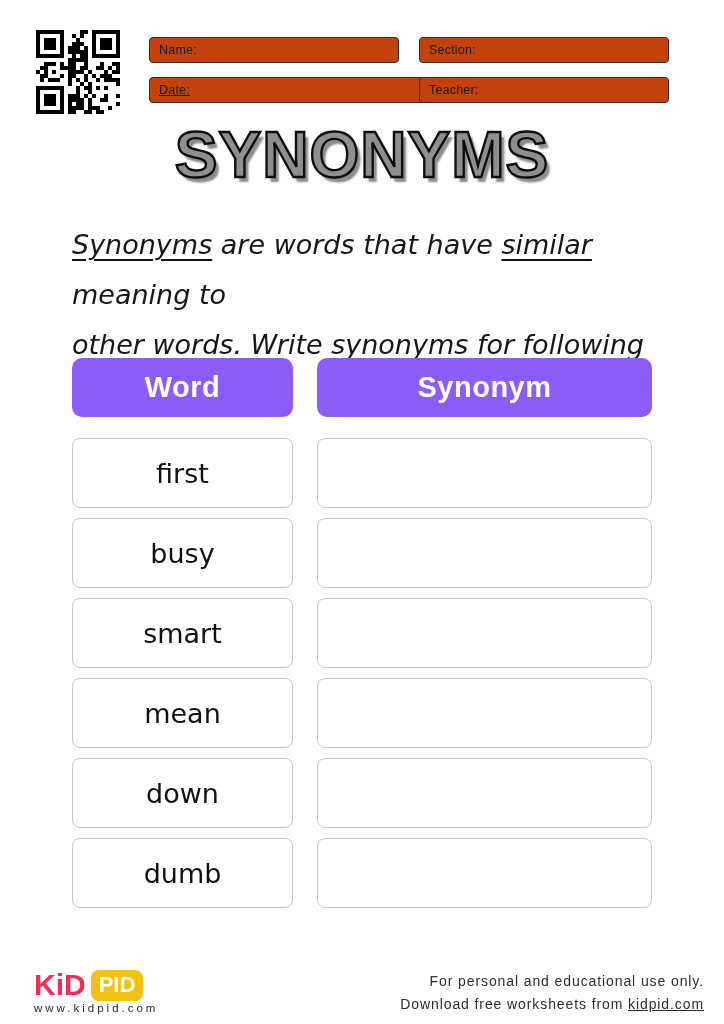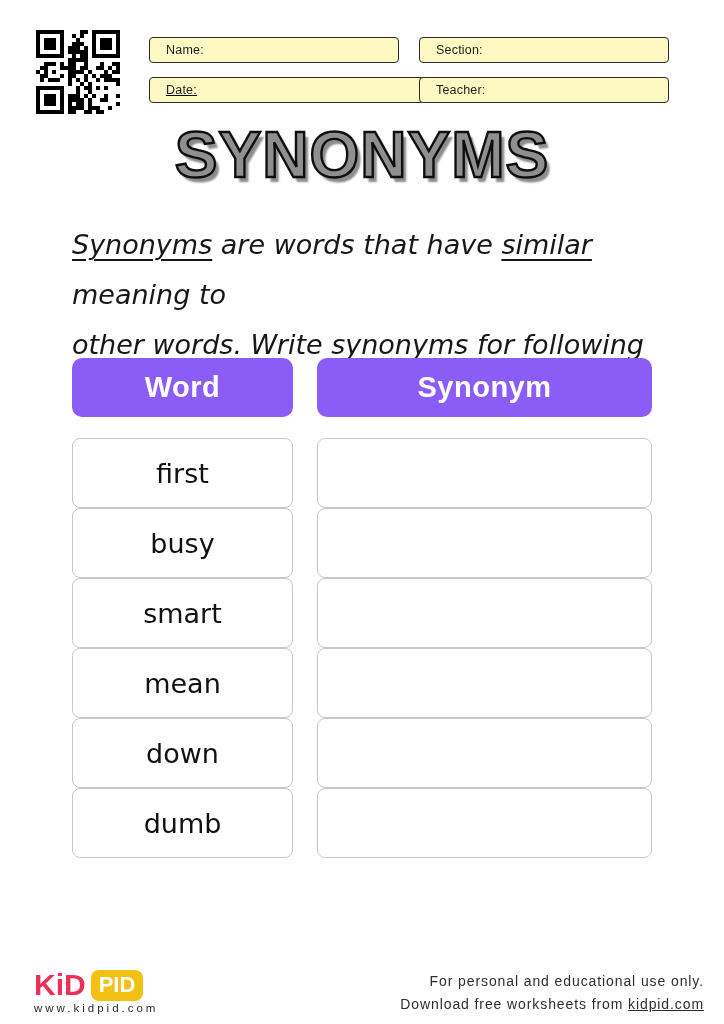--- a/index.html
+++ b/index.html
@@ -22,24 +22,24 @@
     left: 36px;
     top: 30px;
     width: 84px;
     height: 84px;
   }
   .field {
     position: absolute;
     height: 26px;
     border: 1.6px solid #2b2b2b;
     border-radius: 4px;
-    background: #fef9c3;
+    background: #c2410c;
     display: flex;
     align-items: center;
-    padding-left: 16px;
+    padding-left: 9px;
     box-sizing: border-box;
   }
   .field span {
     font-size: 12.5px;
     color: #1d1d1d;
     letter-spacing: 0.2px;
   }
   .f-name    { left: 149px; top: 37px;  width: 250px; }
   .f-section { left: 419px; top: 37px;  width: 250px; }
   .f-date    { left: 149px; top: 77px;  width: 276px; text-decoration: underline; }
@@ -98,21 +98,21 @@
   .h-synonym { left: 317px; width: 335px; }
 
   .rows {
     position: absolute;
     left: 0;
     top: 438px;
     width: 724px;
   }
   .row {
     height: 70px;
-    margin-bottom: 0;
+    margin-bottom: 10px;
     display: flex;
   }
   .cell {
     box-sizing: border-box;
     border: 1.4px solid #c7c7c9;
     border-radius: 8px;
     background: #ffffff;
     height: 70px;
   }
   .word-cell {

